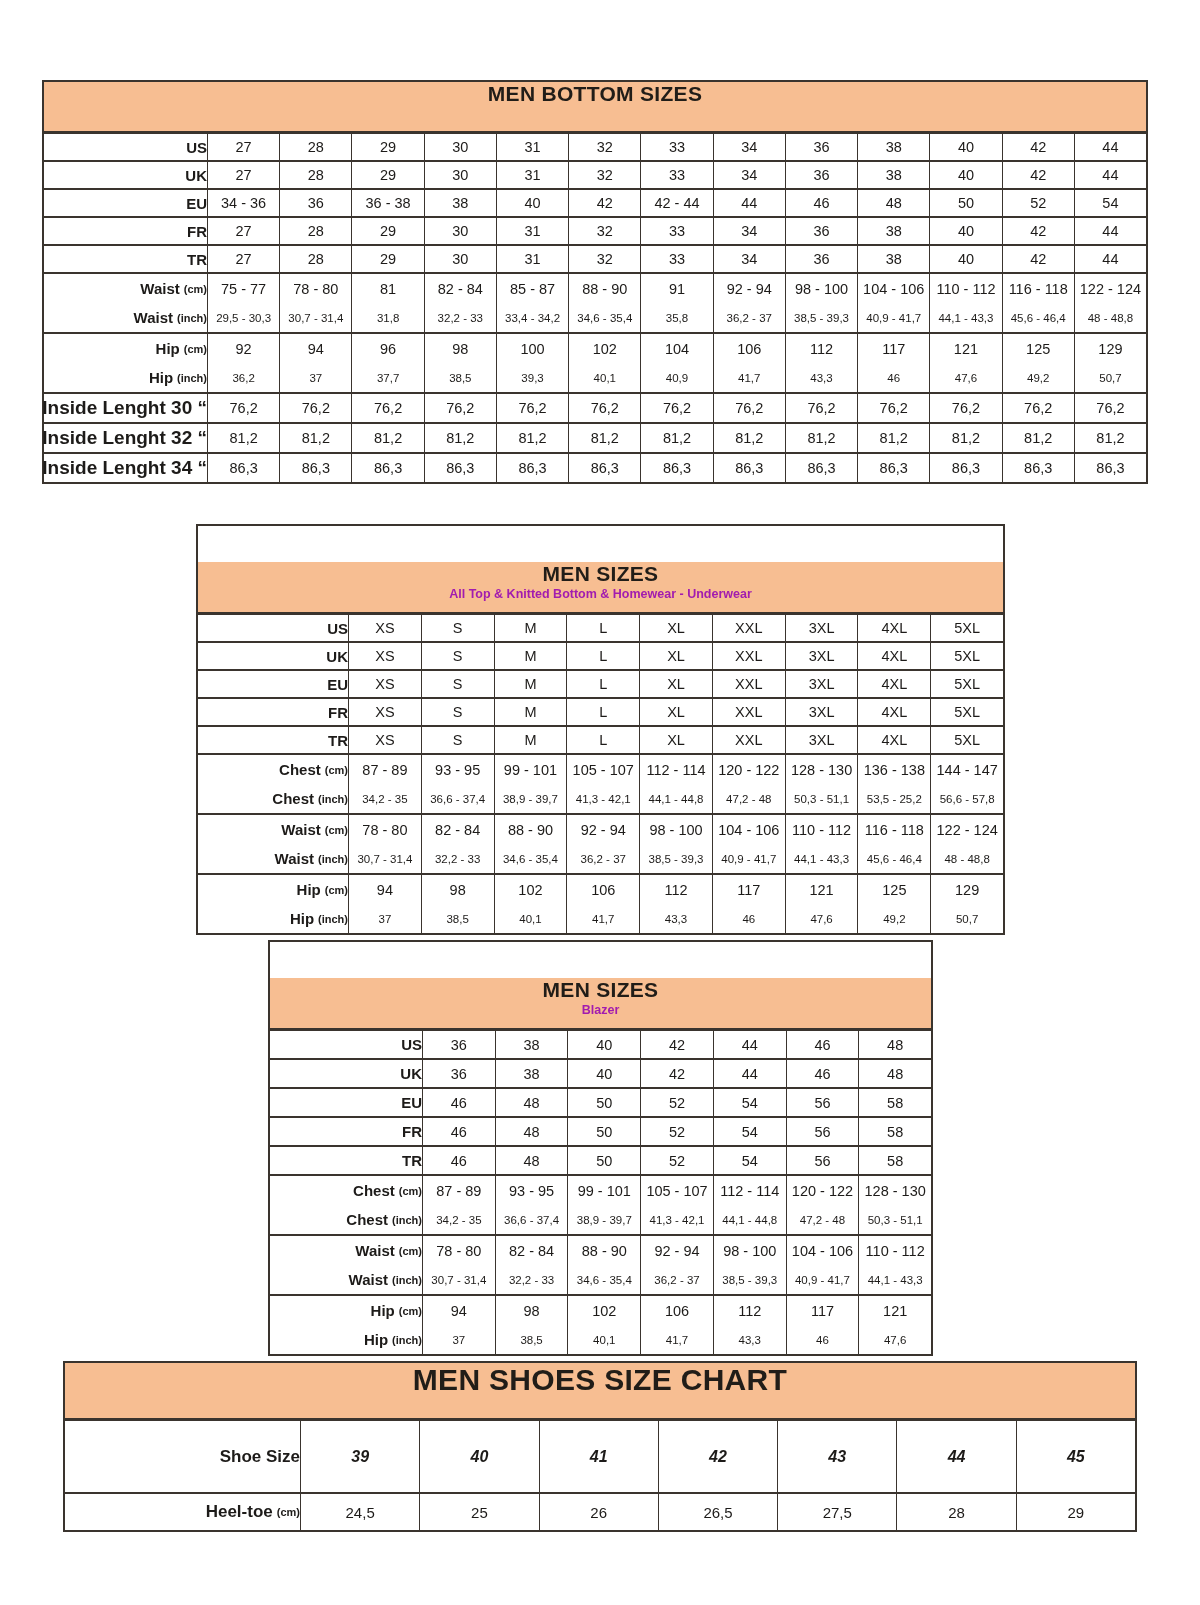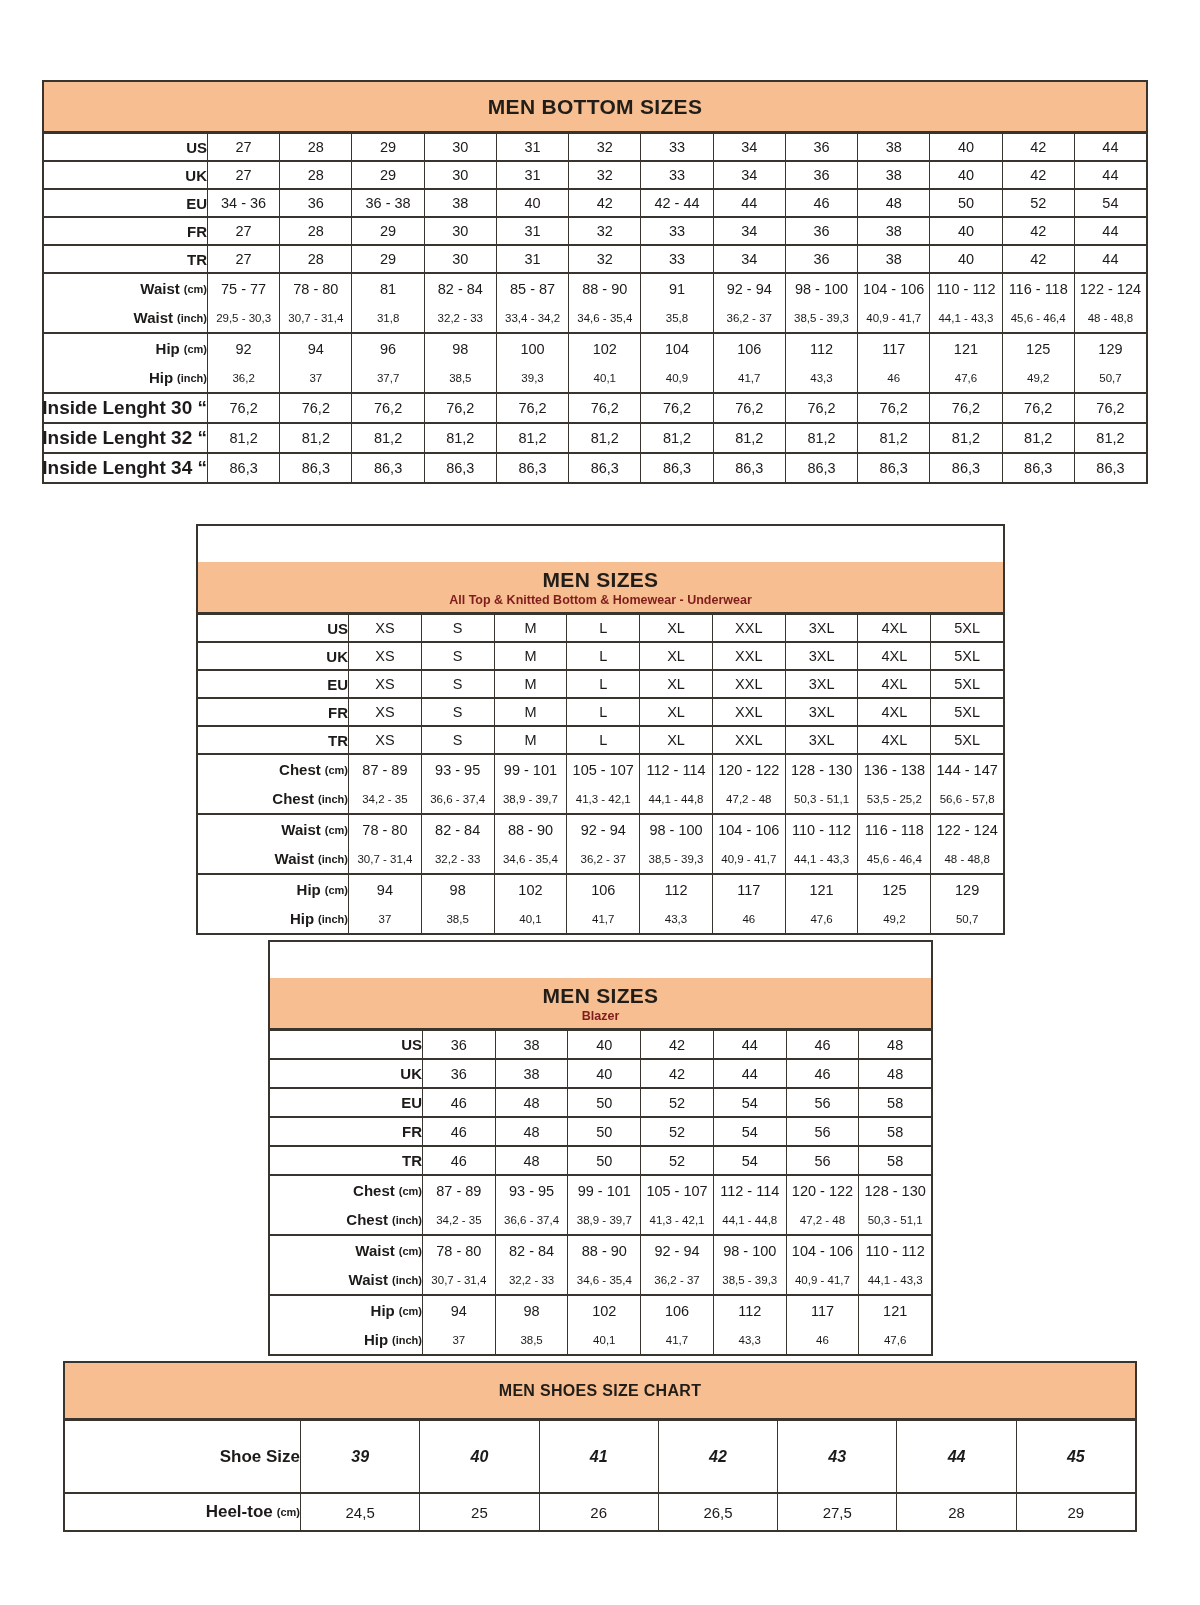--- a/index.html
+++ b/index.html
@@ -20,37 +20,37 @@
     box-sizing: border-box;
     border: 2px solid var(--bc);
     background: #ffffff;
   }
   .thead {
     background: var(--peach);
     border-bottom: 3px solid var(--bc);
     display: flex;
     flex-direction: column;
     align-items: center;
-    justify-content: center;
+    justify-content: flex-start;
   }
   #t1 .thead { height: 49px; }
   #t2 .thead, #t3 .thead { height: 50px; margin-top: 36px; }
   #t4 .thead { height: 55px; }
   .title {
     font-weight: bold;
     font-size: 21px;
     letter-spacing: 0.3px;
     color: #211d18;
   }
-  #t4 .title { font-size: 16px; }
+  #t4 .title { font-size: 30px; }
   .subtitle {
     font-weight: bold;
     font-size: 12.5px;
     margin-top: 1px;
-    color: #7f1d1d;
+    color: #a21caf;
   }
   .group + .group { border-top: 2px solid var(--bc); }
   .trow { display: flex; align-items: stretch; }
   .cell {
     flex: 1 1 0;
     min-width: 0;
     display: flex;
     align-items: center;
     justify-content: center;
     font-size: 14.5px;

